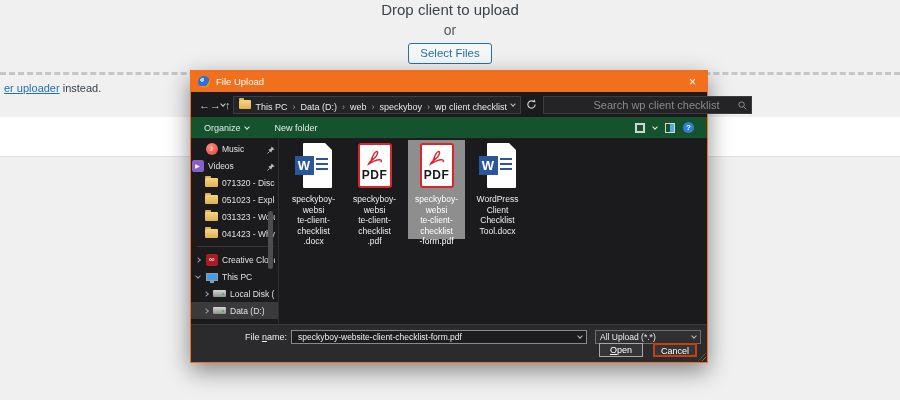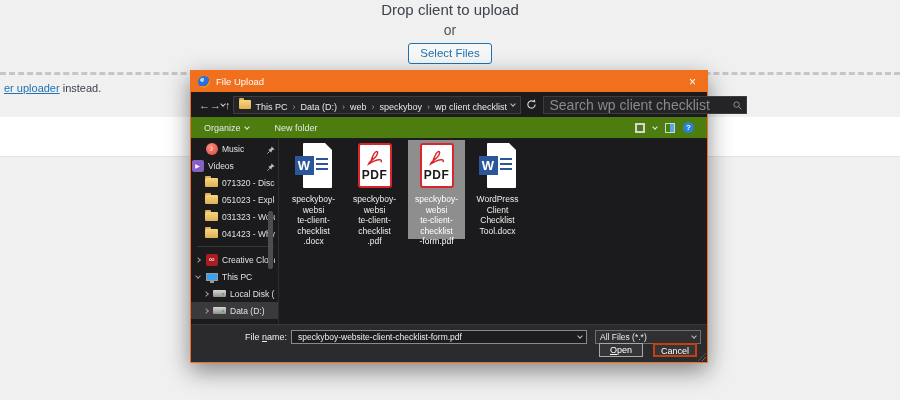--- a/index.html
+++ b/index.html
@@ -46,24 +46,24 @@
     border-radius:1px; position:relative; flex:0 0 12px; }
   .addr-folder::before { content:""; position:absolute; top:-2px; left:0; width:5px; height:2px;
     background:#e0b153; border-radius:1px 1px 0 0; }
   .crumb { font-size:9px; color:#e6e6e6; margin-left:5px; white-space:nowrap; cursor:pointer; }
   .crumb-sep { font-size:9px; color:#9a9a9a; margin-left:5px; }
   .addr-chev { margin-left:auto; color:#bdbdbd; }
   .refresh-btn { flex:0 0 22px; text-align:center; cursor:pointer; }
   .searchbox { flex:0 0 110px; height:18px; margin-left:0; background:#242426;
     border:1px solid #3d3d3f; display:flex; align-items:center; padding:0 4px; }
   .searchbox input { flex:1; min-width:0; background:transparent; border:none; outline:none;
-    color:#bdbdbd; font-size:14px; font-family:"Liberation Sans",sans-serif; }
+    color:#bdbdbd; font-size:11px; font-family:"Liberation Sans",sans-serif;margin-left:44px; }
   .searchbox input::placeholder { color:#8a8a8a; }
 
-  .toolbar { height:22px; background:#4d7c0f; border-bottom:1px solid #1f1f21;
+  .toolbar { height:22px; background:#14532d; border-bottom:1px solid #1f1f21;
     display:flex; align-items:center; padding:0 13px; font-size:9px; color:#e8e8e8; }
   .tool-item { display:flex; align-items:center; gap:4px; cursor:pointer; }
   .tool-item + .tool-item { margin-left:26px; }
   .tool-right { margin-left:auto; display:flex; align-items:center; gap:8px; }
   .views-icon { width:10px; height:10px; border:2px solid #d5d5d5; cursor:pointer; }
   .preview-icon { width:10px; height:10px; border:1px solid #d5d5d5;
     background:linear-gradient(90deg, transparent 0 45%, #57a8e8 45% 100%); cursor:pointer; }
   .help-icon { width:11px; height:11px; border-radius:50%; background:#2f7fd6; color:#fff;
     font-size:8px; font-weight:bold; text-align:center; line-height:11px; cursor:pointer; }
 
@@ -352,21 +352,21 @@
       </div>
   </div>
 
   <div class="footer">
     <span class="fn-label" id="fn-label">File <u>n</u>ame:</span>
     <div class="fn-input">
       <input value="speckyboy-website-client-checklist-form.pdf" style="">
       <span class="chev down"></span>
     </div>
     <div class="ftype">
-      <span class="lbl">All Files (*.*)</span>
+      <span class="lbl">All Upload (*.*)</span>
       <span class="chev down"></span>
     </div>
     <div class="btn open" id="open-btn"><u>O</u>pen</div>
     <div class="btn cancel" id="cancel-btn">Cancel</div>
     <span class="resize-grip"></span>
   </div>
 
 </div>
 
 </body></html>

